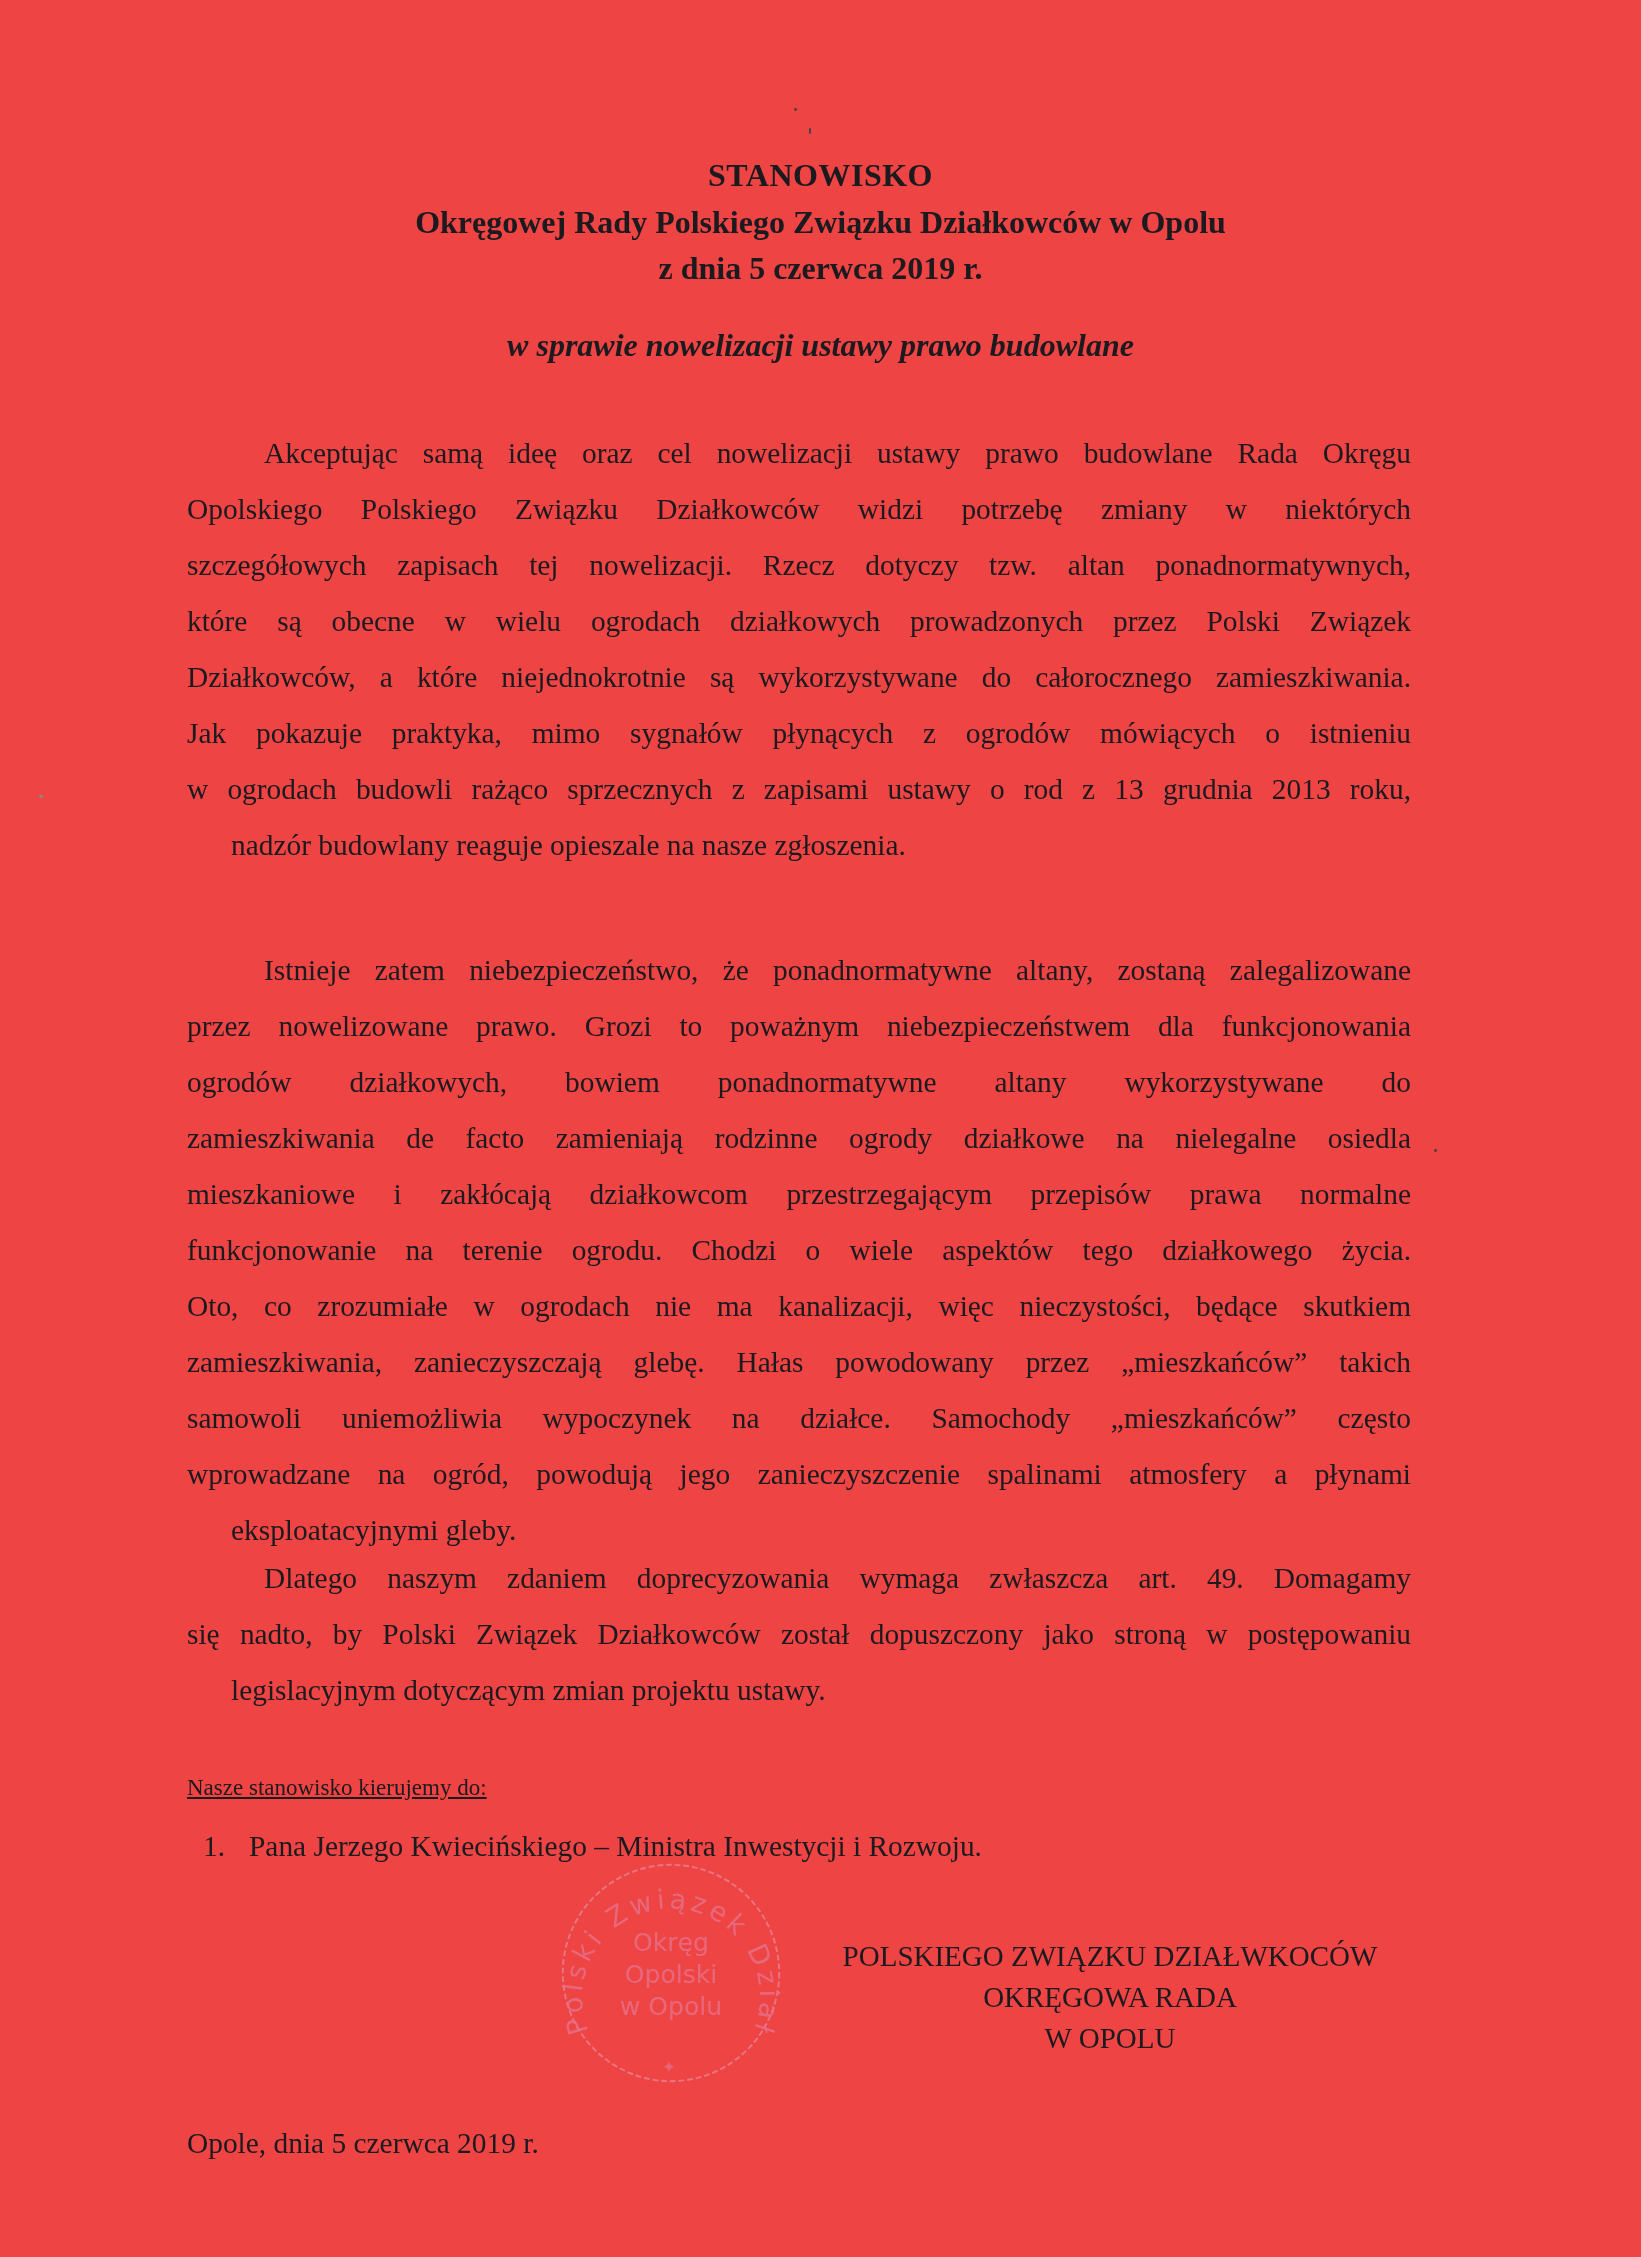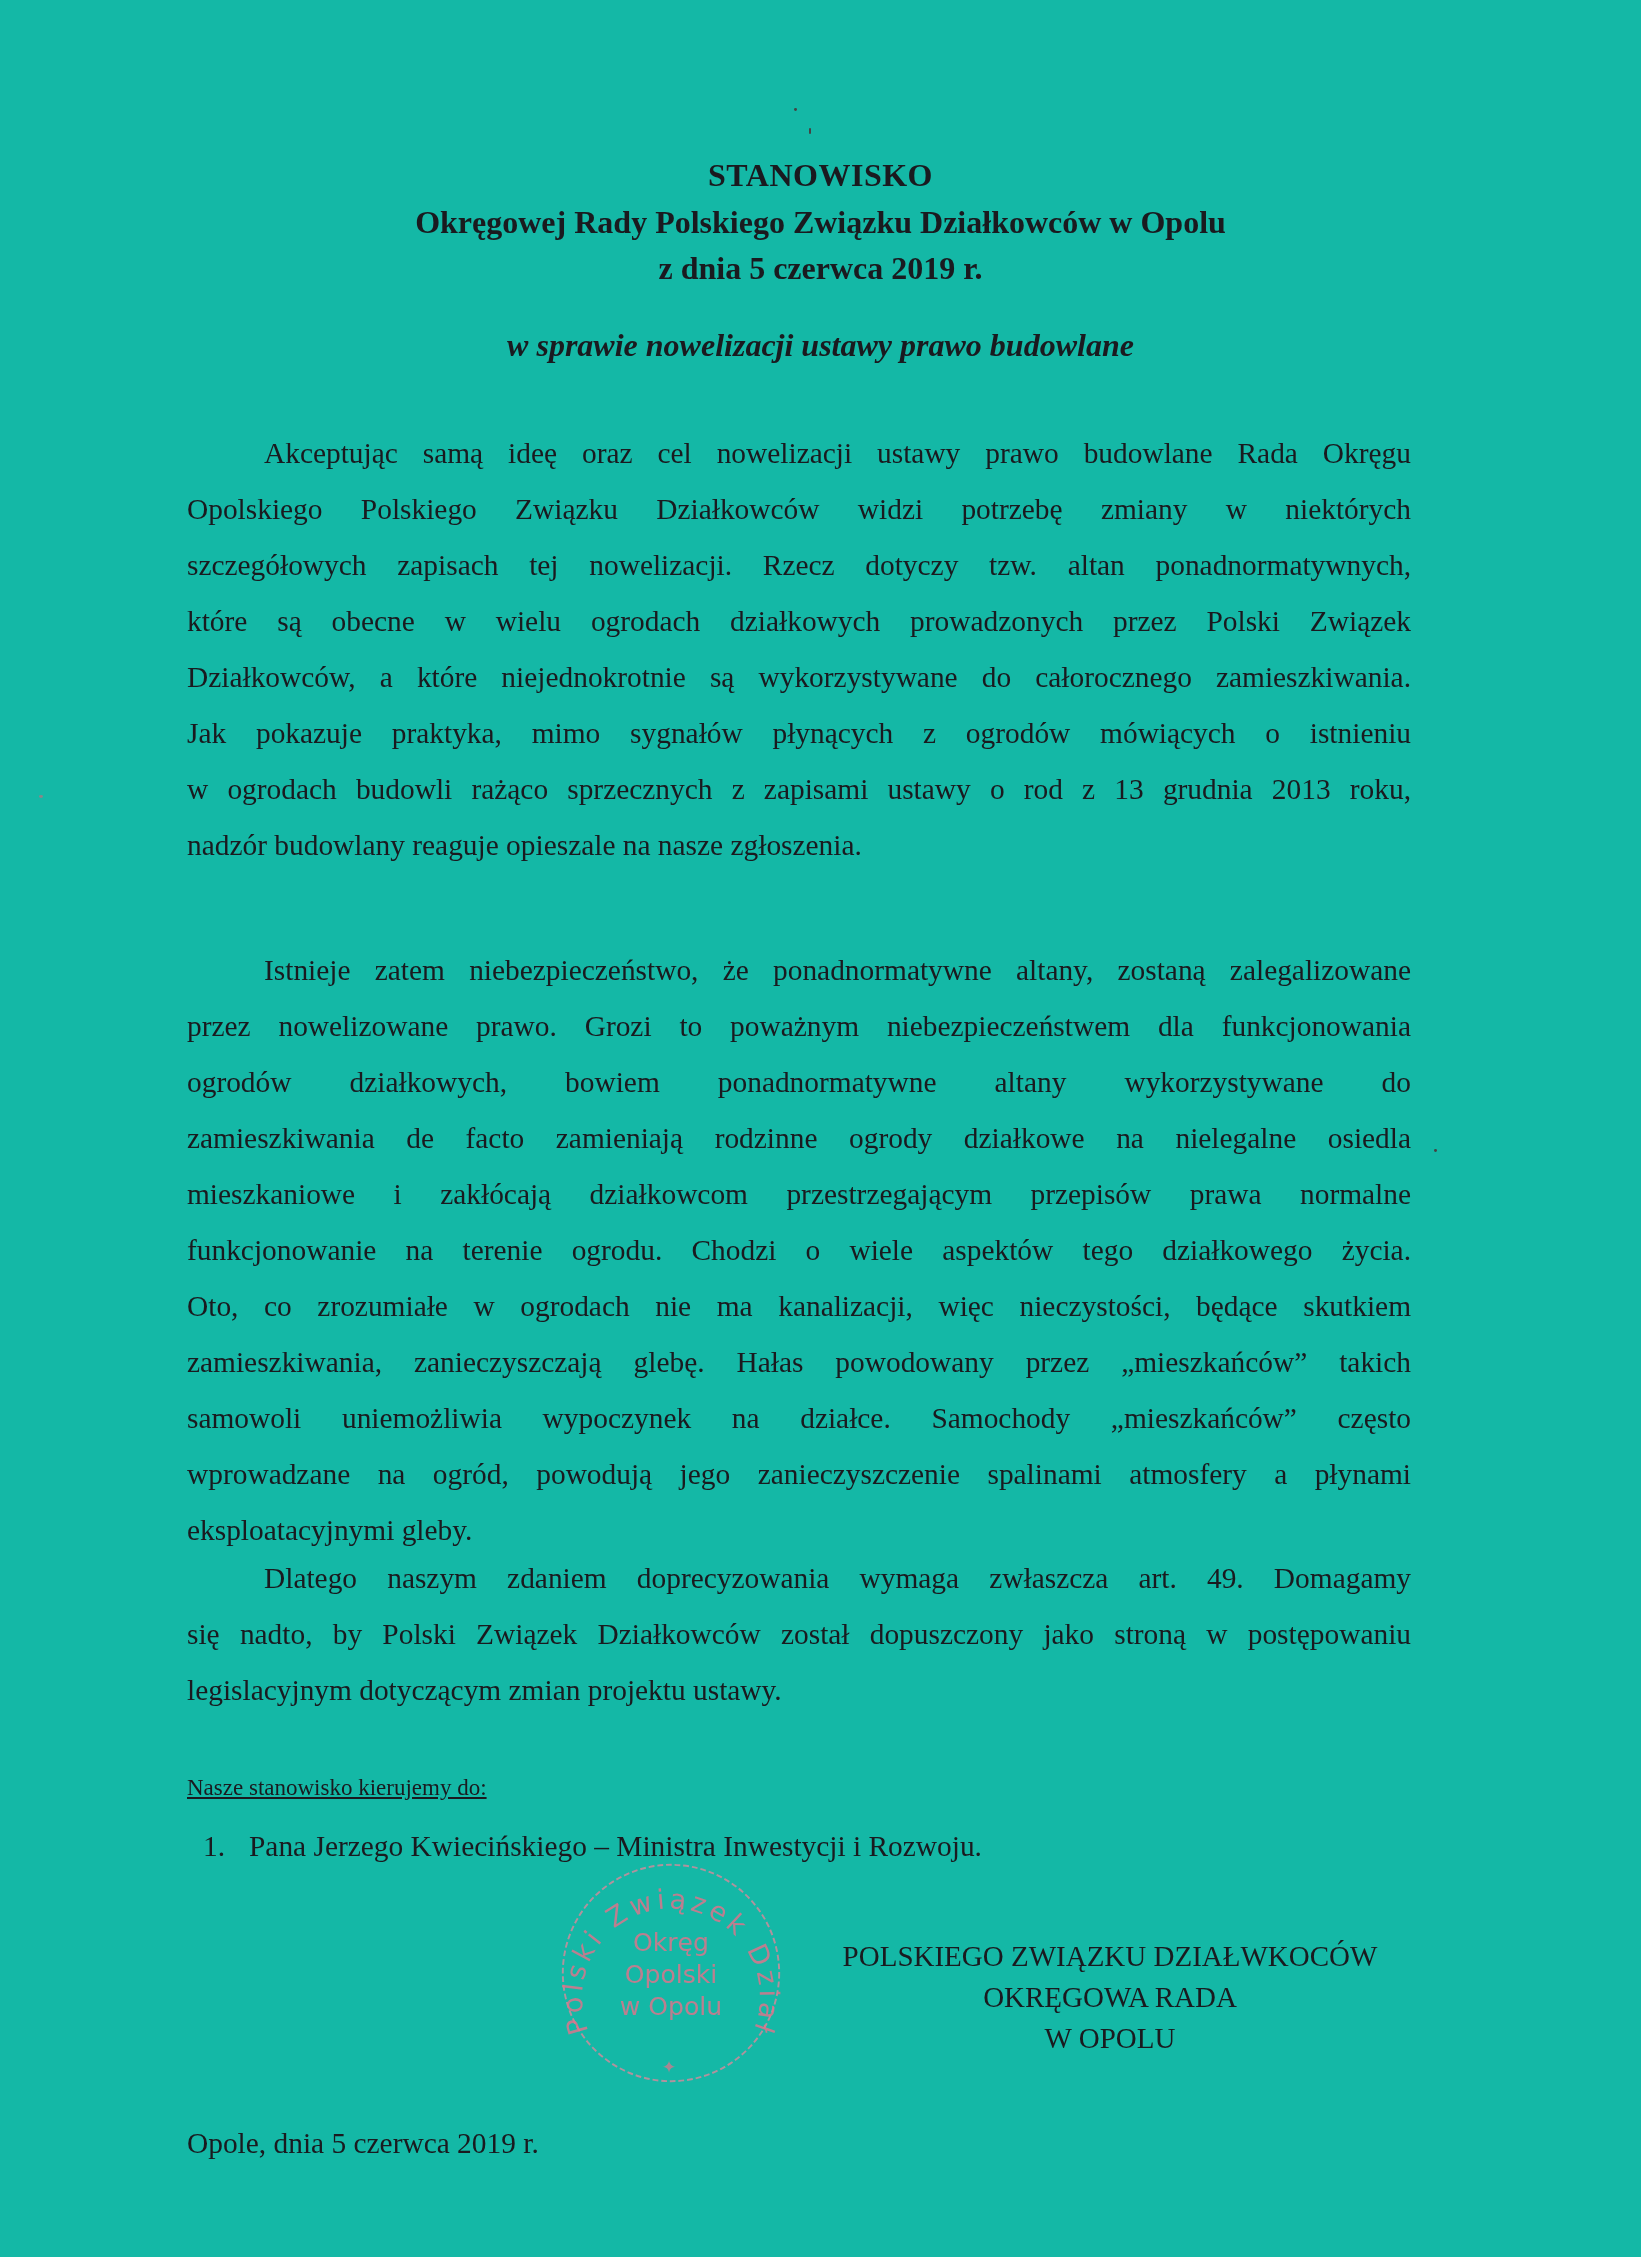--- a/index.html
+++ b/index.html
@@ -1,29 +1,29 @@
 <!DOCTYPE html>
 <html><head>
 <meta charset="utf-8">
 <style>
   html, body { margin: 0; padding: 0; background: #ffffff; }
   body {
     width: 1641px; height: 2257px; position: relative; overflow: hidden;
     font-family: "Liberation Serif", "DejaVu Serif", serif;
     color: #1a1a1f;
   }
-  .page { position: absolute; inset: 0; background: #14b8a6; }
+  .page { position: absolute; inset: 0; background: #ef4444; }
   .header { position: absolute; left: 0; width: 1641px; text-align: center; }
   .h-title { top: 154px; font-weight: bold; font-size: 32px; line-height: 42px; letter-spacing: 0.5px; }
   .h-org { top: 201px; font-weight: bold; font-size: 32px; line-height: 42px; }
   .h-date { top: 247px; font-weight: bold; font-size: 32px; line-height: 42px; }
   .h-subject { top: 324px; font-style: italic; font-weight: bold; font-size: 32px; line-height: 42px; }
   .body { position: absolute; left: 187px; width: 1224px; font-size: 29.4px; line-height: 56px; }
   .line { display: block; white-space: nowrap; text-align: justify; text-align-last: justify; height: 56px; }
-  .line.last { text-align-last: left; }
+  .line.last { text-align-last: left; margin-left: 44px; }
   .line.indent { padding-left: 77px; }
   .p1 { top: 425px; }
   .p2 { top: 942px; }
   .p3 { top: 1550px; }
   .addr-head { position: absolute; left: 187px; top: 1767px; font-size: 23px; line-height: 42px; text-decoration: underline; }
   .addr-item { position: absolute; left: 203px; top: 1825px; font-size: 29.4px; line-height: 42px; }
   .addr-item .num { display: inline-block; width: 46px; }
   .signature { position: absolute; left: 801px; width: 618px; top: 1936px; text-align: center; font-size: 29px; line-height: 41px; }
   .place-date { position: absolute; left: 187px; top: 2122px; font-size: 29.4px; line-height: 42px; }
   .stamp { position: absolute; left: 555px; top: 1859px; width: 232px; height: 227px; }

